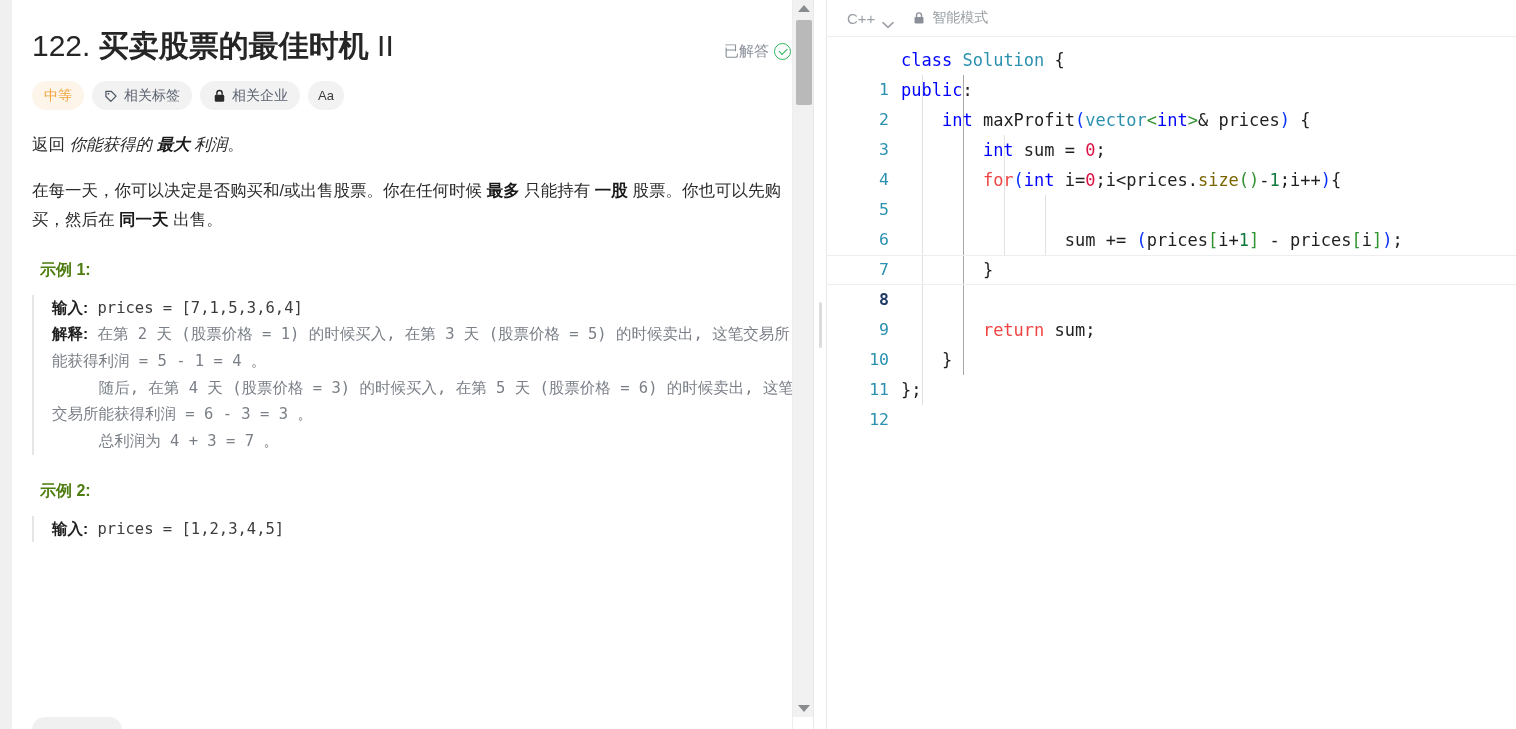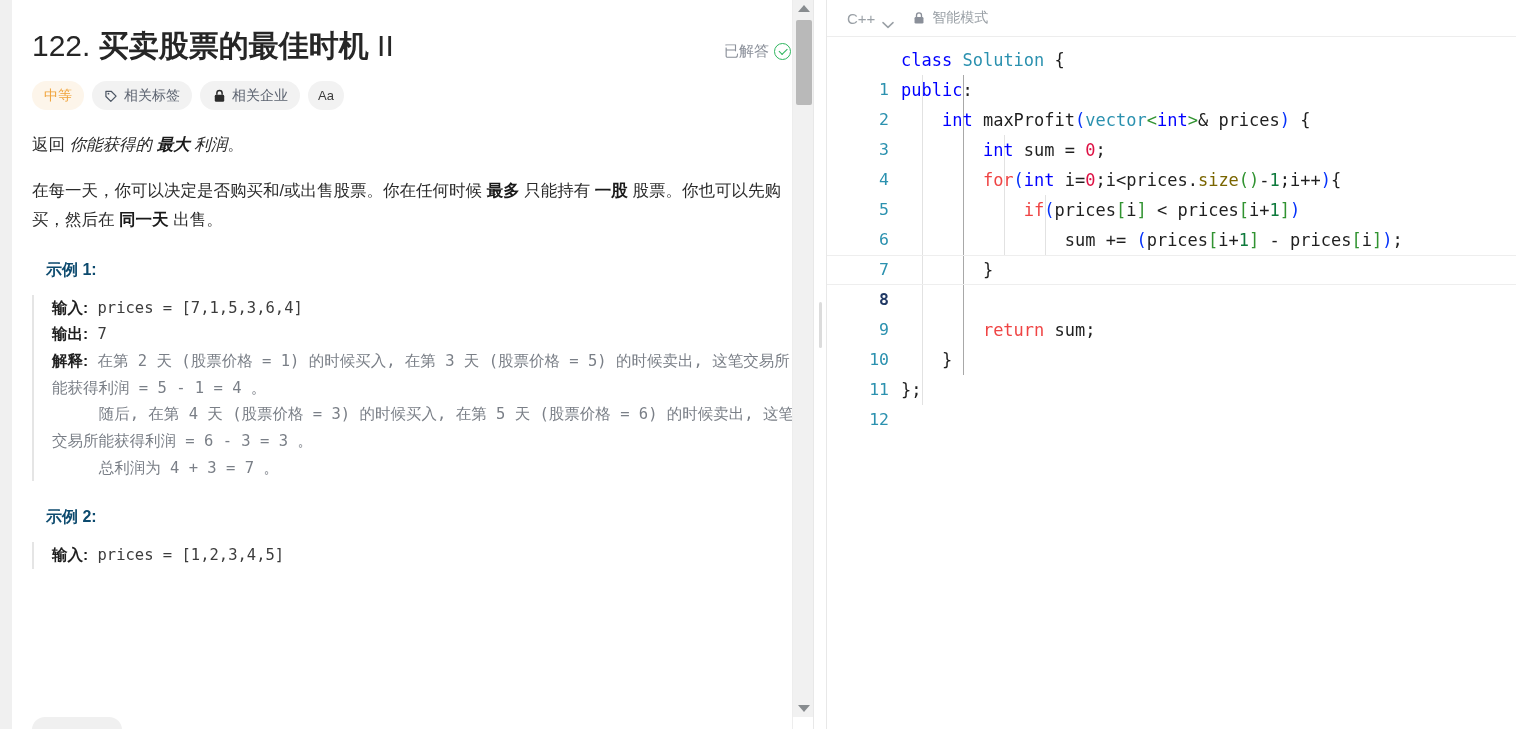--- a/index.html
+++ b/index.html
@@ -61,21 +61,21 @@
   .desc { margin-top: 20px; color: #2b2b2b; font-size: 16.5px; line-height: 1.75; }
   .desc p { margin-bottom: 17px; }
   .desc b { font-weight: 700; color: #1a1a1a; }
   .desc i { font-style: italic; }
   code.inline {
     font-family: "DejaVu Sans Mono", "Liberation Mono", monospace;
     background: #f2f2f2; border-radius: 4px;
     padding: 1px 5px; font-size: 14.5px; color: #3b3b3b;
   }
 
-  .ex-head { font-size: 16px; font-weight: 700; color: #0c4a6e; margin: 26px 0 14px 14px; }
+  .ex-head { font-size: 16px; font-weight: 700; color: #4d7c0f; margin: 26px 0 14px 8px; }
   .ex-head .n { font-weight: 600; }
   .ex-block {
     border-left: 2px solid #e5e5e5;
     padding: 0 0 0 18px;
     margin-bottom: 4px;
   }
   .ex-line {
     font-family: "DejaVu Sans Mono", "Liberation Mono", monospace;
     font-size: 15.5px; line-height: 1.72; color: #7a7f87;
     white-space: pre-wrap; word-break: break-word;
@@ -223,21 +223,20 @@
       <div class="desc">
 
         <p><span>返回 </span><i>你能获得的 </i><b><i>最大</i></b><i> 利润</i><span>。</span></p>
 
         <p><span>在每一天，你可以决定是否购买和/或出售股票。你在任何时候 </span><b>最多</b><span> 只能持有 </span><b>一股</b><span> 股票。你也可以先购买，然后在 </span><b>同一天</b><span> 出售。</span></p>
       </div>
 
       <div class="ex-head"><span>示例</span> <span class="n">1:</span></div>
       <div class="ex-block">
         <div class="ex-line"><b>输入:</b><span class="val"> prices = [7,1,5,3,6,4]</span></div>
-        <div class="ex-line"><b>输出:</b><span class="val"> 7</span></div>
         <div class="ex-line"><b>解释:</b><span> 在第 2 天 (股票价格 = 1) 的时候买入, 在第 3 天 (股票价格 = 5) 的时候卖出, 这笔交易所能获得利润 = 5 - 1 = 4 。
      随后, 在第 4 天 (股票价格 = 3) 的时候买入, 在第 5 天 (股票价格 = 6) 的时候卖出, 这笔交易所能获得利润 = 6 - 3 = 3 。
      总利润为 4 + 3 = 7 。</span></div>
       </div>
 
       <div class="ex-head"><span>示例</span> <span class="n">2:</span></div>
       <div class="ex-block">
         <div class="ex-line"><b>输入:</b><span class="val"> prices = [1,2,3,4,5]</span></div>
       </div>
 
@@ -304,21 +303,20 @@
       <div class="code-row">
         <span class="ln">4</span>
         <span class="ctext">        <span class="kw">int</span> sum = <span class="num2">0</span>;</span>
       </div>
       <div class="code-row">
         <span class="ln">5</span>
         <span class="ctext">        <span class="ctl">for</span><span class="pb">(</span><span class="kw">int</span> i=<span class="num2">0</span>;i&lt;prices.<span class="fn">size</span><span class="pg">()</span>-<span class="numg">1</span>;i++<span class="pb">)</span>{</span>
       </div>
       <div class="code-row">
         <span class="ln">6</span>
-        <span class="ctext">            <span class="ctl">if</span><span class="pb">(</span>prices<span class="pg">[</span>i<span class="pg">]</span> &lt; prices<span class="pg">[</span>i+<span class="numg">1</span><span class="pg">]</span><span class="pb">)</span></span>
       </div>
       <div class="code-row">
         <span class="ln">7</span>
         <span class="ctext">                sum += <span class="pb">(</span>prices<span class="pg">[</span>i+<span class="numg">1</span><span class="pg">]</span> - prices<span class="pg">[</span>i<span class="pg">]</span><span class="pb">)</span>;</span>
       </div>
       <div class="code-row current">
         <span class="ln">8</span>
         <span class="ctext">        }</span>
       </div>
       <div class="code-row">

